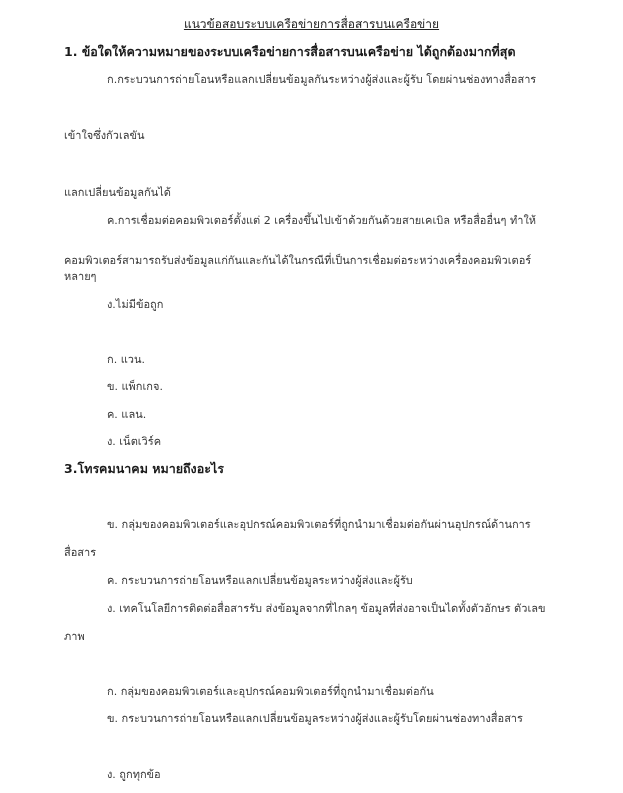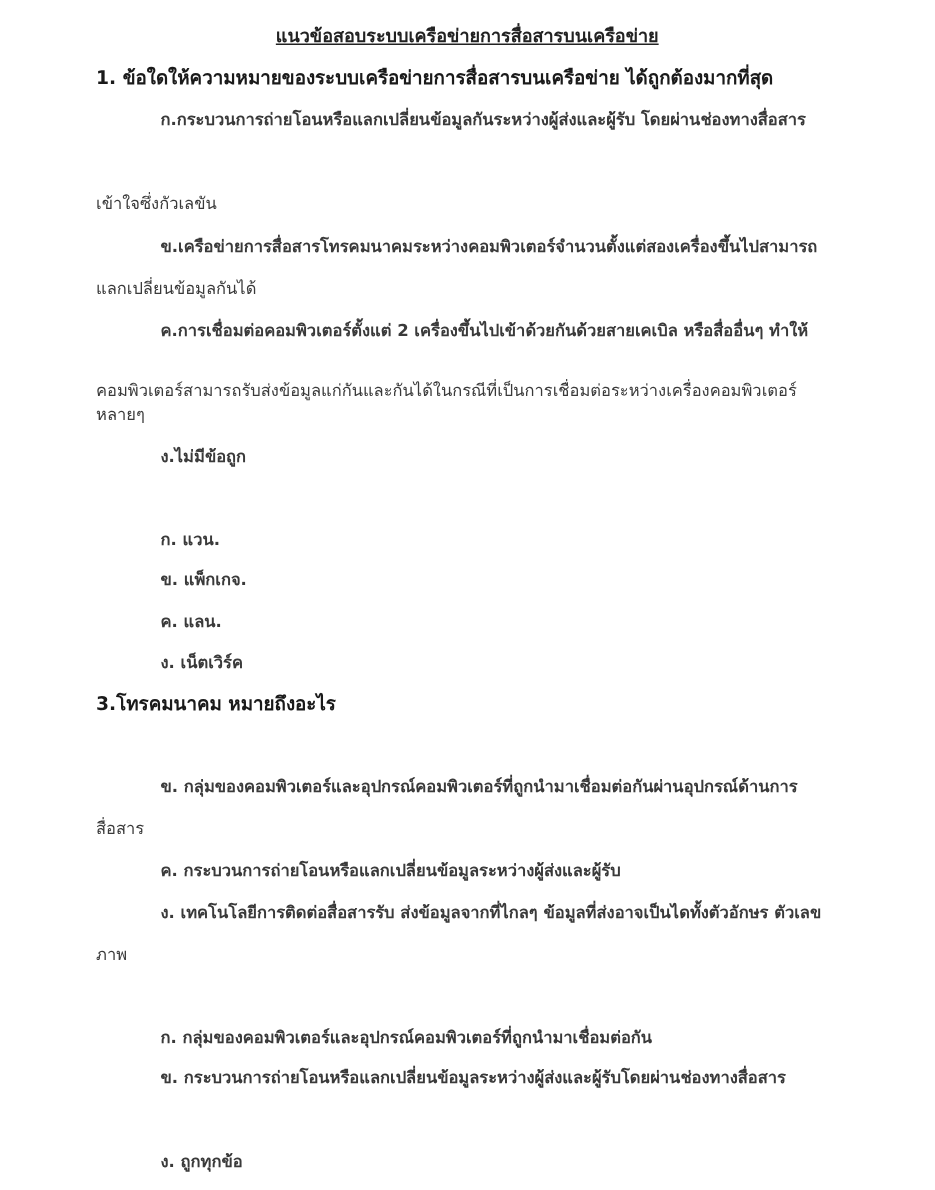--- a/index.html
+++ b/index.html
@@ -22,60 +22,58 @@
       width: 623px;
       height: 793px;
     }
     .title {
       position: absolute;
       top: 14px;
       left: 0;
       width: 623px;
       text-align: center;
       font-size: 12px;
-      font-weight: bold;
+      font-weight: normal;
       text-decoration: underline;
       color: #222222;
       white-space: nowrap;
     }
     .q {
       position: absolute;
       left: 64px;
       font-size: 12.5px;
       font-weight: bold;
       color: #1a1a1a;
       white-space: nowrap;
     }
     .opt {
       position: absolute;
       left: 107px;
       font-size: 11px;
       color: #3a3a3a;
       white-space: nowrap;
-      font-weight: bold;
     }
     .cont {
       position: absolute;
       left: 64px;
       font-size: 11px;
       color: #3a3a3a;
       white-space: nowrap;
     }
   </style>
 </head>
 <body>
 
 <div class="page">
 
   <div class="title" style="top:14px">แนวข้อสอบระบบเครือข่ายการสื่อสารบนเครือข่าย</div>
 
   <div class="q" style="top:42px">1. ข้อใดให้ความหมายของระบบเครือข่ายการสื่อสารบนเครือข่าย ได้ถูกต้องมากที่สุด</div>
   <div class="opt" style="top:70px">ก.กระบวนการถ่ายโอนหรือแลกเปลี่ยนข้อมูลกันระหว่างผู้ส่งและผู้รับ โดยผ่านช่องทางสื่อสาร</div>
   <div class="cont" style="top:126px">เข้าใจซึ่งกัวเลขัน</div>
-  <div class="opt" style="top:155px">ข.เครือข่ายการสื่อสารโทรคมนาคมระหว่างคอมพิวเตอร์จำนวนตั้งแต่สองเครื่องขึ้นไปสามารถ</div>
   <div class="cont" style="top:183px">แลกเปลี่ยนข้อมูลกันได้</div>
   <div class="opt" style="top:211px">ค.การเชื่อมต่อคอมพิวเตอร์ตั้งแต่ 2 เครื่องขึ้นไปเข้าด้วยกันด้วยสายเคเบิล หรือสื่ออื่นๆ ทำให้</div>
   <div class="cont" style="top:251px">คอมพิวเตอร์สามารถรับส่งข้อมูลแก่กันและกันได้ในกรณีที่เป็นการเชื่อมต่อระหว่างเครื่องคอมพิวเตอร์</div>
   <div class="cont" style="top:267px">หลายๆ</div>
   <div class="opt" style="top:295px">ง.ไม่มีข้อถูก</div>
 
   <div class="opt" style="top:350px">ก. แวน.</div>
   <div class="opt" style="top:377px">ข. แพ็กเกจ.</div>
   <div class="opt" style="top:405px">ค. แลน.</div>
   <div class="opt" style="top:432px">ง. เน็ตเวิร์ค</div>

